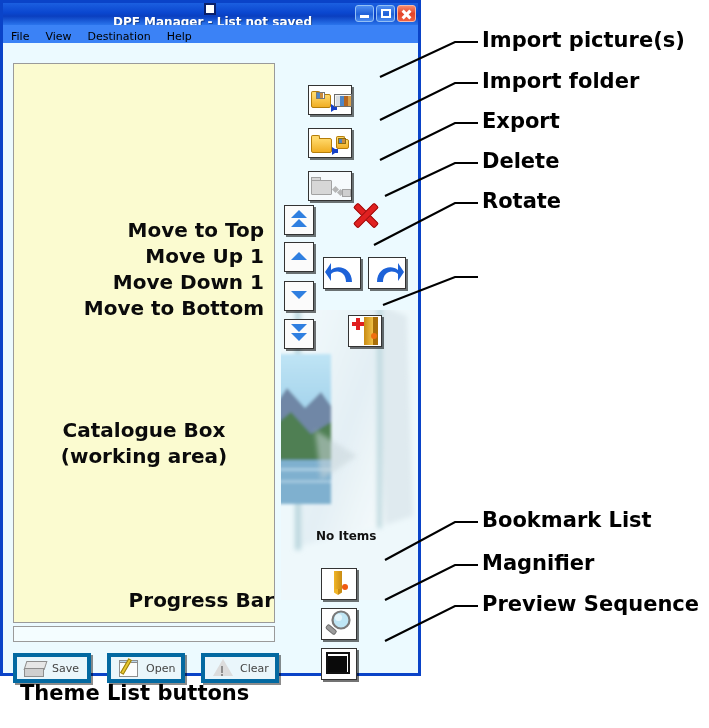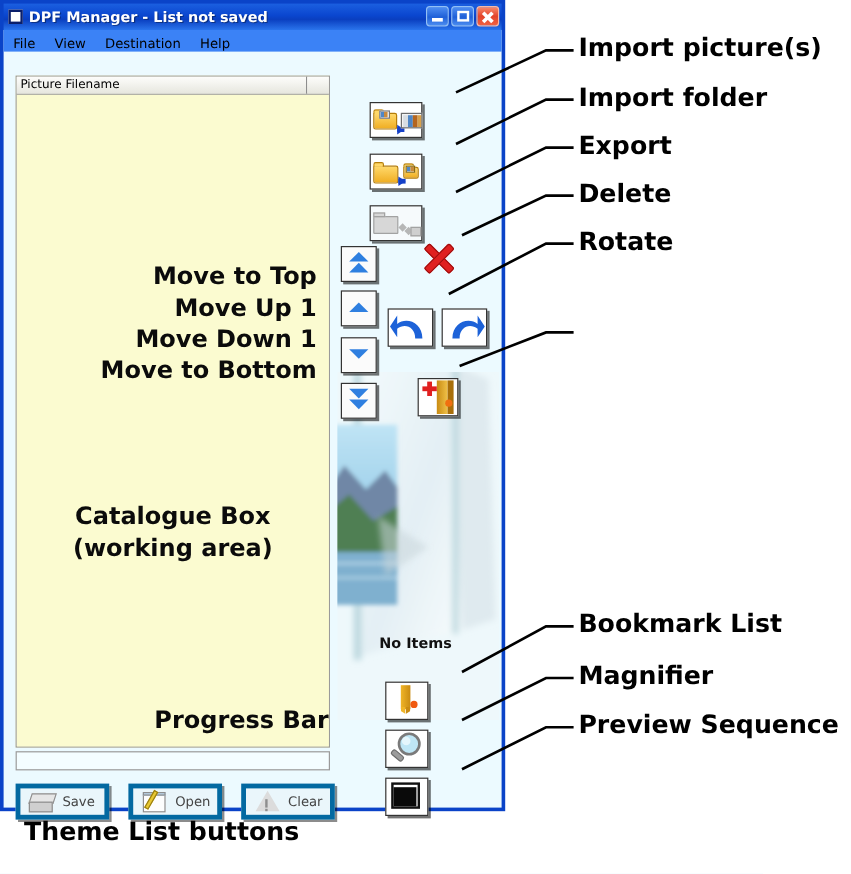--- a/index.html
+++ b/index.html
@@ -19,20 +19,21 @@
     border:0;
     box-sizing:border-box;
     padding:3px 3px 4px 3px;
   }
   .titlebar{
     position:relative;height:22px;
     background:linear-gradient(180deg,#1b5fe0 0%,#0a46cf 45%,#0a3fc0 60%,#2a74ec 100%);
     display:flex;align-items:center;
     padding-left:4px;
     box-sizing:border-box;
+    flex-direction:column;
   }
   .title-ico{
     width:12px;height:12px;background:#ffffff;border:2px solid #0a1f6b;
     box-sizing:border-box;margin-right:5px;flex:0 0 auto;
   }
   .title-text{
     color:#ffffff;font-size:12px;font-weight:bold;
     font-family:"DejaVu Sans", sans-serif;
     white-space:nowrap;letter-spacing:0px;
     text-shadow:1px 1px 0 rgba(0,0,0,.35);
@@ -204,24 +205,20 @@
     <div class="clientarea">
 
       <div class="menubar">
         <span>File</span>
         <span>View</span>
         <span>Destination</span>
         <span>Help</span>
       </div>
 
       <div class="listpanel">
-        <div class="list-head">
-          <div class="col1">Picture Filename</div>
-          <div class="col2"></div>
-        </div>
         <div class="list-body">
           <div class="ann-block ann-moves">
             <div>Move to Top</div>
             <div>Move Up 1</div>
             <div>Move Down 1</div>
             <div>Move to Bottom</div>
           </div>
           <div class="ann-center ann-cat">
             <div>Catalogue Box</div>
             <div>(working area)</div>

